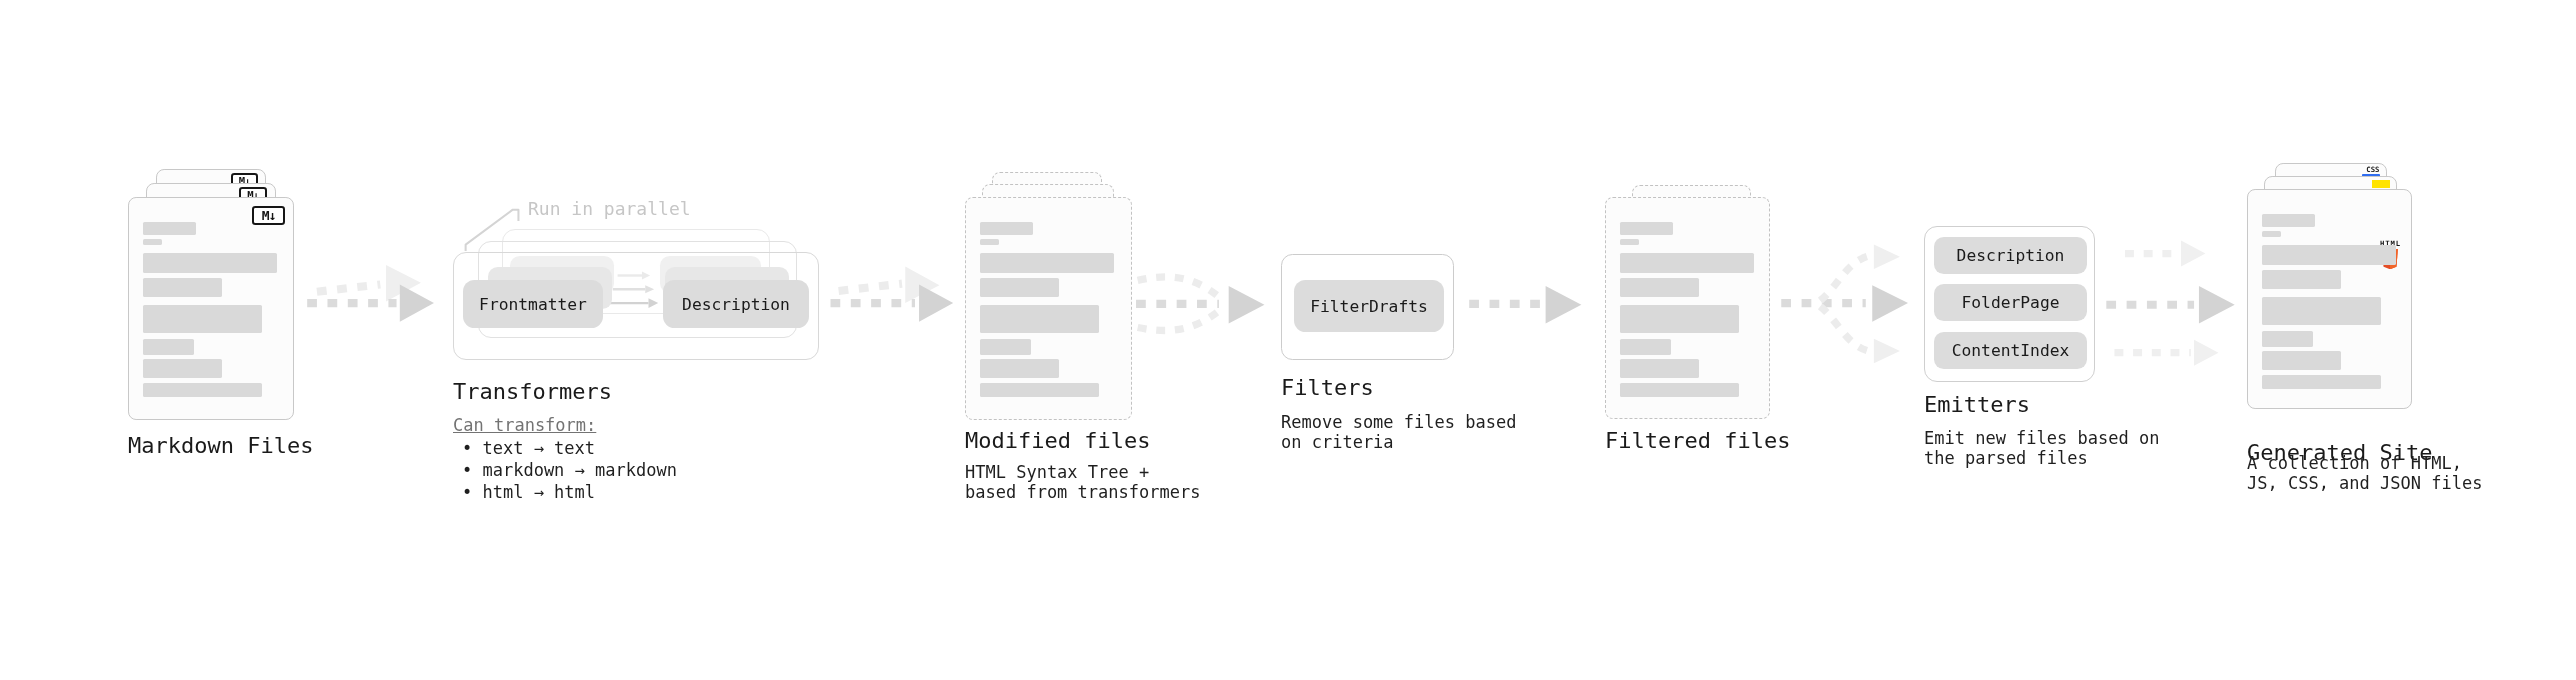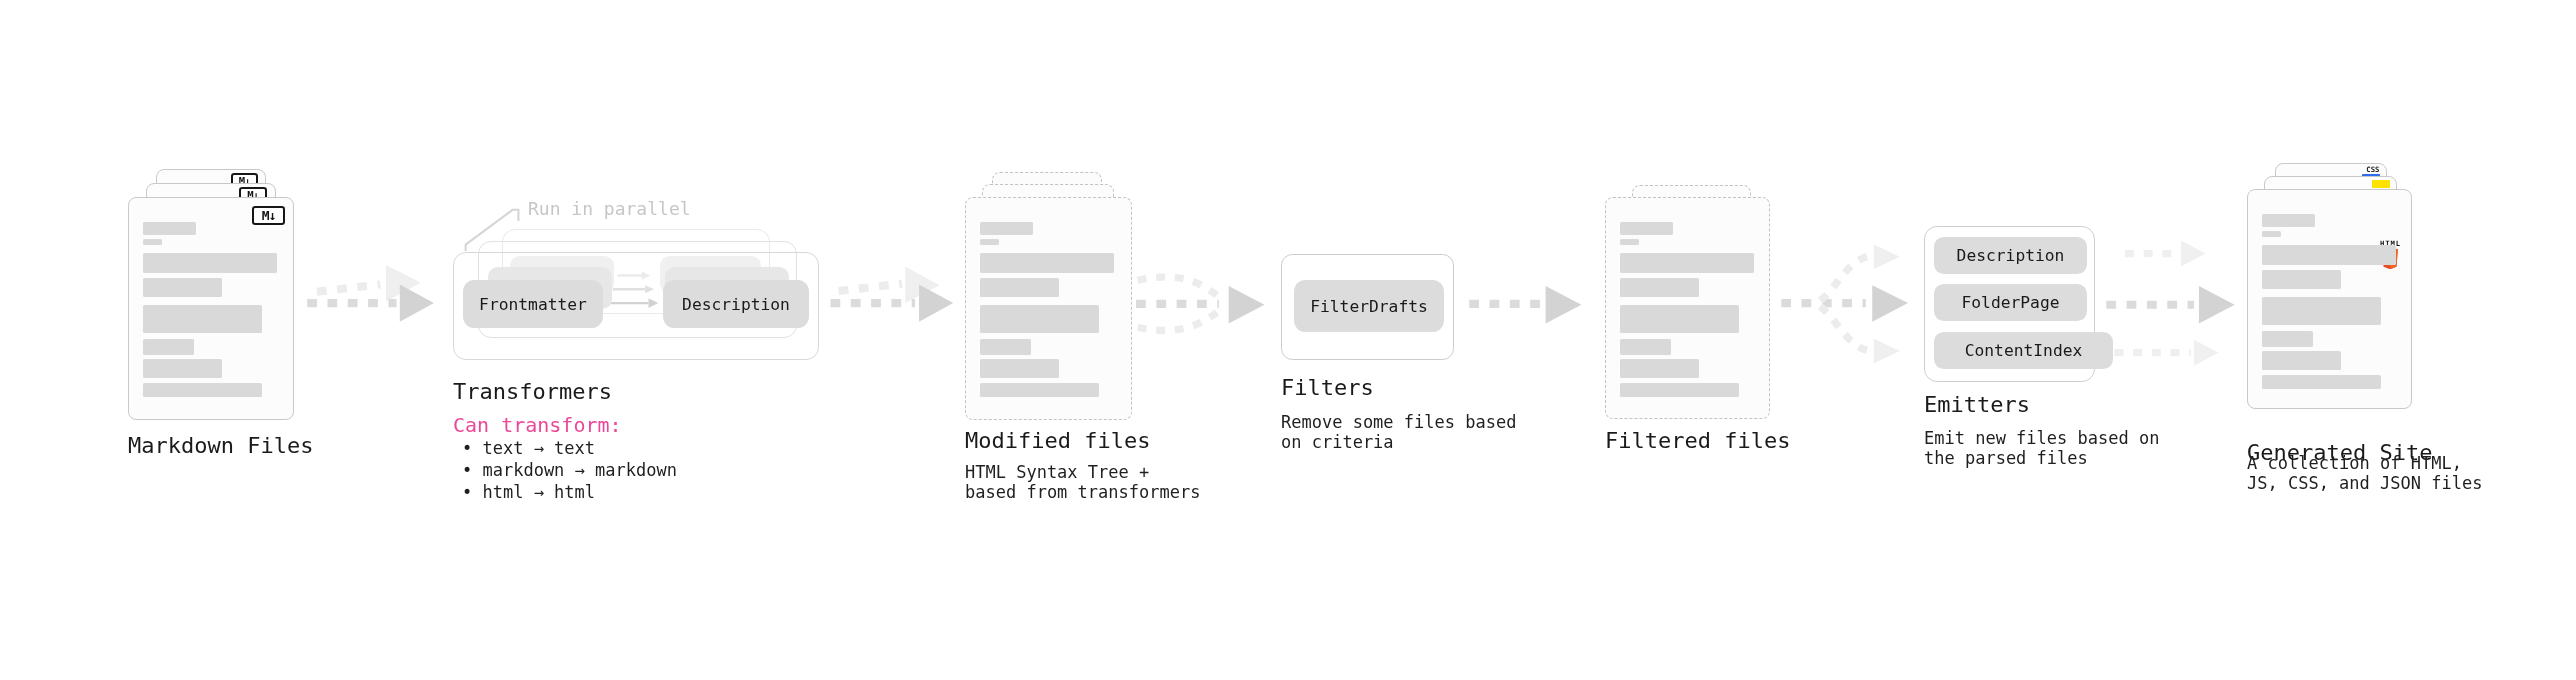--- a/index.html
+++ b/index.html
@@ -22,21 +22,21 @@
 
   
   .outline{position:absolute;border:1.6px solid #d8d8d8;border-radius:13px;box-sizing:border-box;background:transparent;}
   .chip{position:absolute;background:#dcdcdc;border-radius:11.4px;display:flex;align-items:center;justify-content:center;
         color:#1a1a1a;font-size:16.3px;}
   .ghost{position:absolute;border-radius:9.8px;}
 
   
   .title{position:absolute;font-size:22px;line-height:1.2;color:#1a1a1a;white-space:nowrap;}
   .desc{position:absolute;font-size:17px;line-height:20.3px;color:#1f1f1f;white-space:pre-line;}
-  .intro{position:absolute;font-size:20px;line-height:20.3px;color:#ec4899;white-space:nowrap;}
+  .intro{position:absolute;font-size:17px;line-height:20.3px;color:#737373;white-space:nowrap;text-decoration:underline;}
   .bullet{position:absolute;font-size:17px;line-height:22px;color:#1f1f1f;white-space:nowrap;}
   .note{position:absolute;font-size:18px;color:#c6c6c6;white-space:nowrap;}
 
   
   .js-badge{position:absolute;background:#ffe300;}
   .css-badge{position:absolute;color:#161616;font-weight:bold;font-size:7.3px;line-height:7.3px;text-align:right;}
   .css-bar{position:absolute;background:#2f6df0;border-radius:0.8px;}
   .html5-badge{position:absolute;text-align:center;color:#161616;}
   .html5-word{font-size:7.3px;font-weight:bold;letter-spacing:0.8px;line-height:8.1px;}
 </style>
@@ -188,21 +188,21 @@
         <div class="bar" style="left: 14px; top: 161px; width: 79px; height: 18.7px;"></div>
         <div class="bar" style="left: 14px; top: 185px; width: 119px; height: 14px;"></div>
       </div>
     <div class="title" style="left:1605px;top:428px;">Filtered files</div>
   </div>
 
   <div>
     <div class="outline" style="left:1924px;top:226px;width:171px;height:156px;border-color:#cfcfcf;"></div>
     <div class="chip" style="left:1934px;top:237px;width:153px;height:37px;border-radius:9.8px;">Description</div>
     <div class="chip" style="left:1934px;top:284px;width:153px;height:37px;border-radius:9.8px;">FolderPage</div>
-    <div class="chip" style="left:1934px;top:332px;width:179px;height:37px;border-radius:9.8px;">ContentIndex</div>
+    <div class="chip" style="left:1934px;top:332px;width:153px;height:37px;border-radius:9.8px;">ContentIndex</div>
     <div class="title" style="left:1924px;top:392px;">Emitters</div>
     <div class="desc" style="left:1924px;top:428px;">Emit new files based on
 the parsed files</div>
   </div>
 
   <div>
     <div class="doc" style="left:2275px;top:163px;width:112px;height:98px;">
       <div class="css-badge" style="right:6.5px;top:2.4px;width:18px;">CSS</div>
       <div class="css-bar" style="right:5.7px;top:9.8px;width:18.7px;height:3.3px;"></div>
     </div>

